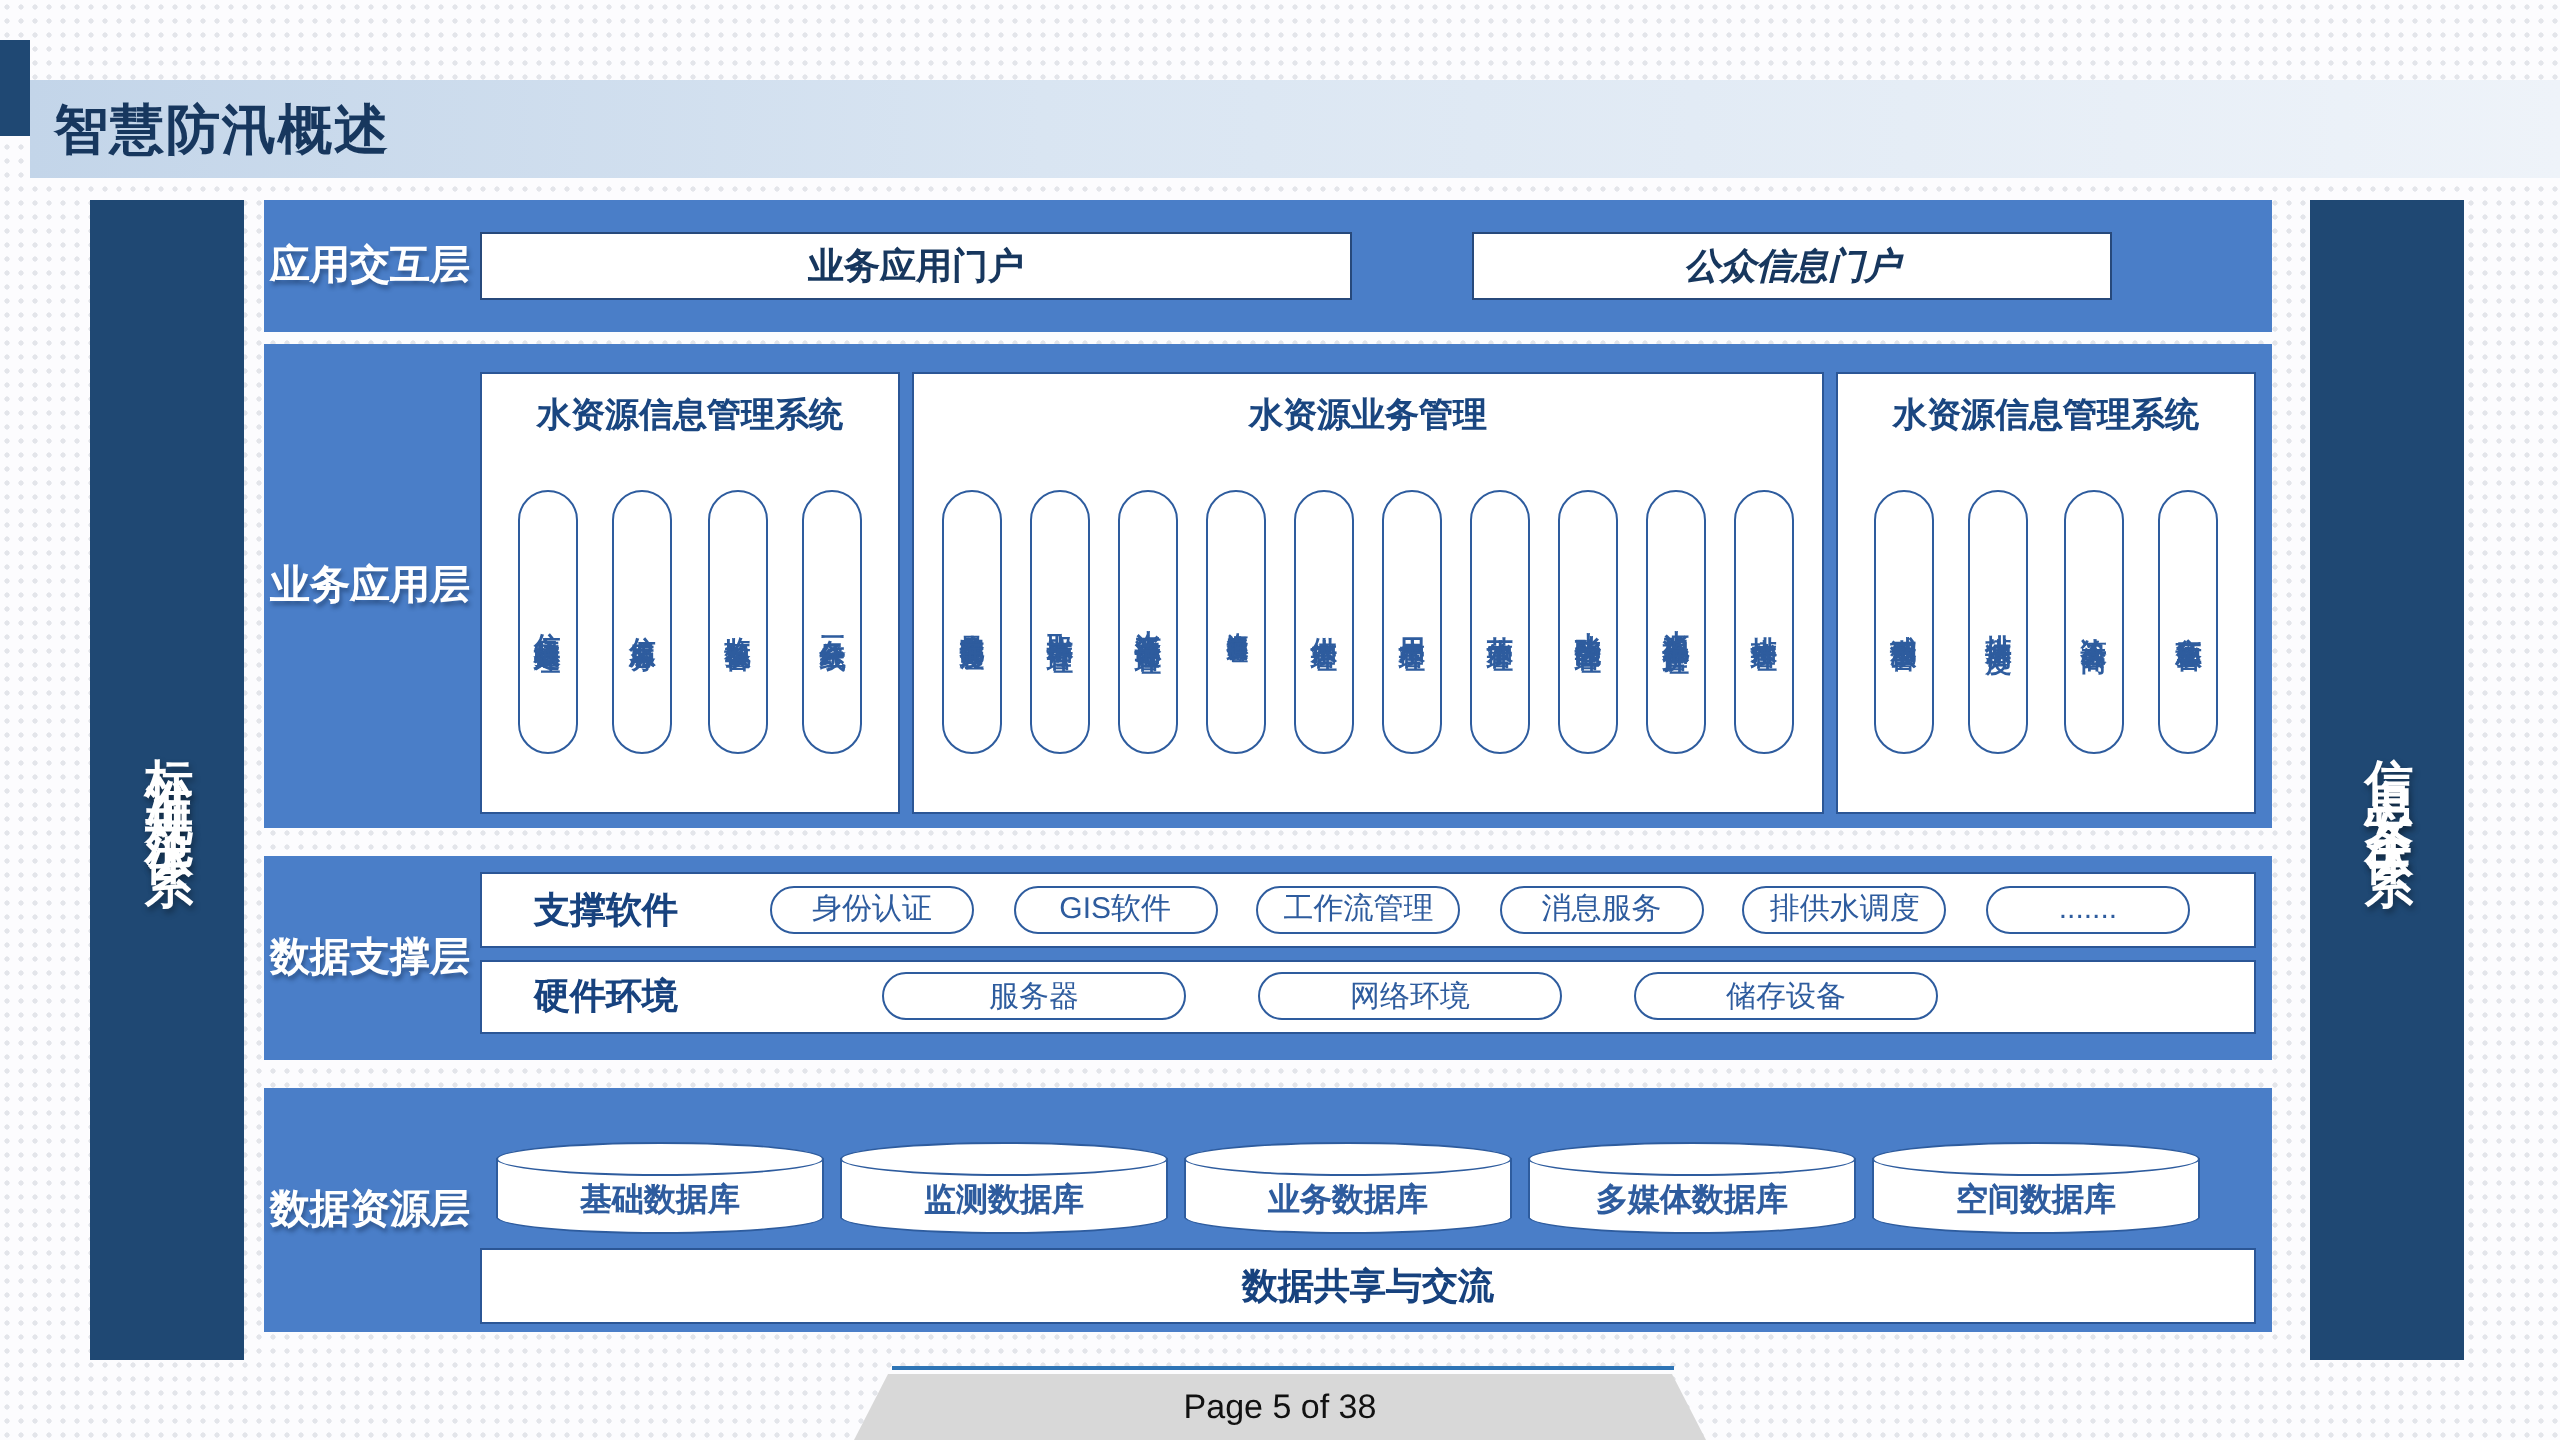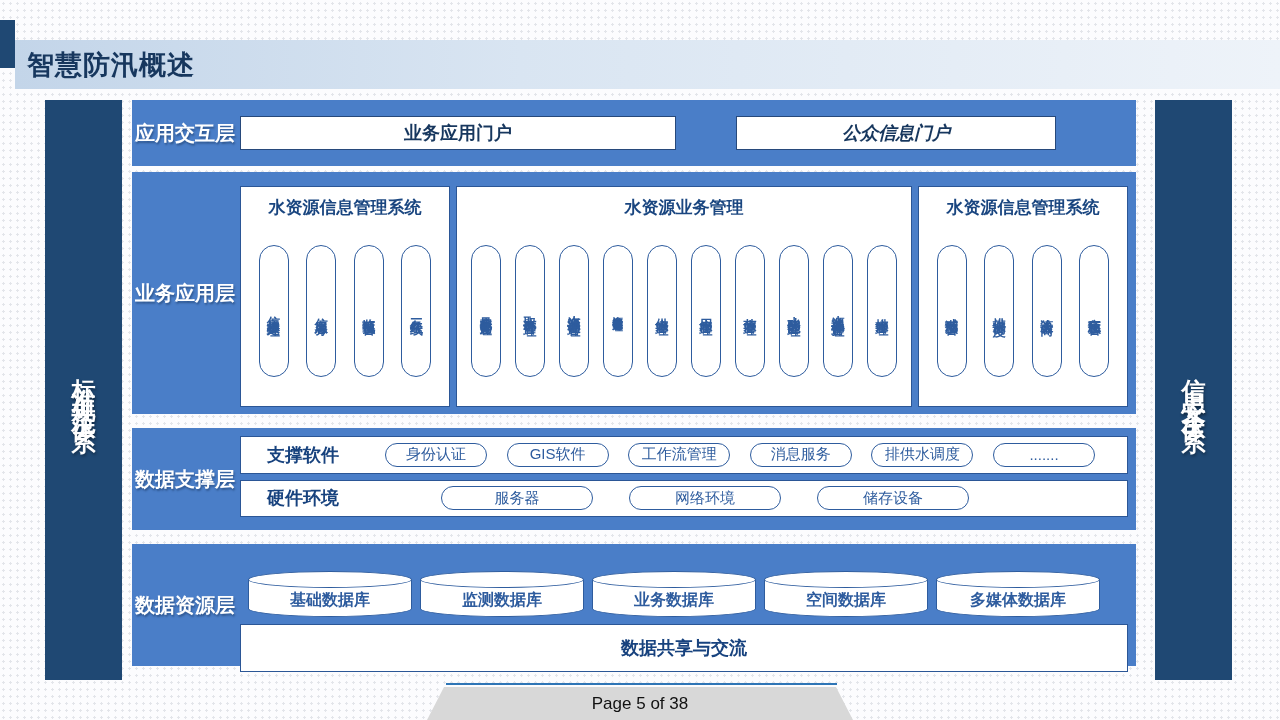--- a/index.html
+++ b/index.html
@@ -83,21 +83,21 @@
   .cyl { position:relative; flex:0 0 164px; width:164px; height:46px; }
   .c-bottom { position:absolute; left:0; right:0; bottom:0; height:17px;
               border:1.6px solid #2E5C9E; border-radius:50%; background:#fff; }
   .c-body { position:absolute; left:0; right:0; top:8px; bottom:8px; background:#fff;
             border-left:1.6px solid #2E5C9E; border-right:1.6px solid #2E5C9E; }
   .c-top { position:absolute; left:0; right:0; top:0; height:17px;
            border:1.6px solid #2E5C9E; border-radius:50%; background:#fff; }
   .c-label { position:absolute; left:0; right:0; top:12px; bottom:0;
              display:flex; align-items:center; justify-content:center;
              font-size:16px; font-weight:600; color:#2E5C9E; }
-  .share-bar { position:absolute; left:108px; right:8px; top:80px; height:48px;
+  .share-bar { position:absolute; left:108px; right:8px; top:80px; height:38px;
                background:#fff; border:1.4px solid #2B5696;
                display:flex; align-items:center; justify-content:center;
                font-size:18px; font-weight:bold; color:#17427E; }
 
   
   .footer-line { position:absolute; left:446px; top:683px; width:391px; height:2px; background:#2E75B6; }
   .footer-trapezoid { position:absolute; left:427px; top:687px; width:426px; height:33px;
     background:#D8D8D8; clip-path:polygon(17px 0, 409px 0, 100% 100%, 0 100%);
     display:flex; align-items:center; justify-content:center; }
   .footer-trapezoid span { font-size:17px; color:#111; }
@@ -268,27 +268,27 @@
           <div class="cyl">
             <div class="c-bottom"></div>
             <div class="c-body"></div>
             <div class="c-top"></div>
             <div class="c-label">业务数据库</div>
           </div>
           <div class="cyl">
             <div class="c-bottom"></div>
             <div class="c-body"></div>
             <div class="c-top"></div>
+            <div class="c-label">多媒体数据库</div>
+          </div>
+          <div class="cyl">
+            <div class="c-bottom"></div>
+            <div class="c-body"></div>
+            <div class="c-top"></div>
             <div class="c-label">空间数据库</div>
-          </div>
-          <div class="cyl">
-            <div class="c-bottom"></div>
-            <div class="c-body"></div>
-            <div class="c-top"></div>
-            <div class="c-label">多媒体数据库</div>
           </div>
         </div>
       <div class="share-bar">数据共享与交流</div>
     </section>
 
   </div>
 
   <div class="footer-line"></div>
   <div class="footer-trapezoid">
     <span>Page 5 of 38</span>

